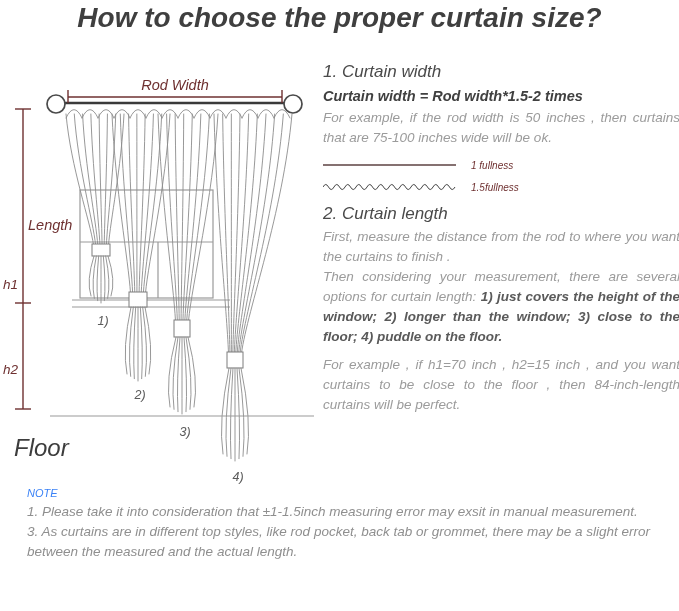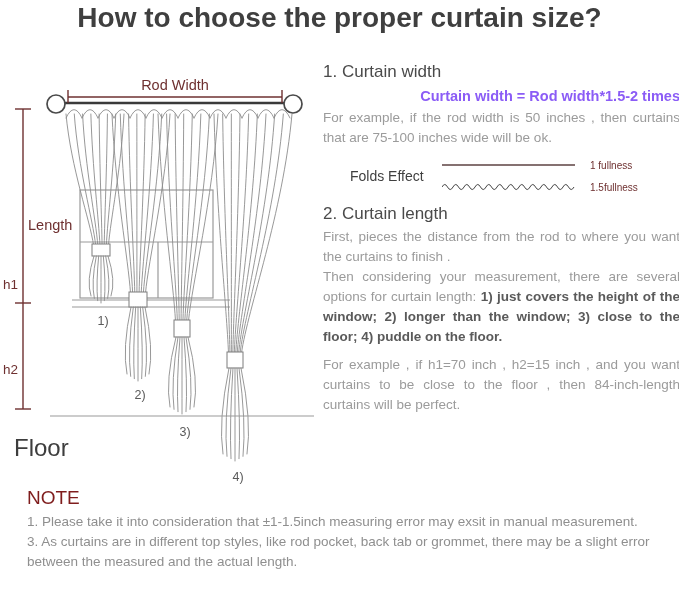--- a/index.html
+++ b/index.html
@@ -1,35 +1,35 @@
 <!DOCTYPE html>
 <html><head>
 <meta charset="utf-8">
 <style>
   html,body{margin:0;padding:0;background:#fff;}
   body{font-family:"Liberation Sans", sans-serif;}
-  .page{position:relative;width:679px;height:611px;background:#fff;overflow:hidden;}
+  .page{position:relative;width:679px;height:611px;background:#fff;overflow:hidden;font-style:italic;}
   .title{position:absolute;top:2px;left:0;width:679px;margin:0;text-align:center;
          font-size:28px;font-weight:700;color:#3f3f3f;letter-spacing:0px;}
   .diagram{position:absolute;left:0;top:60px;width:320px;height:430px;}
   .diagram text{font-family:"Liberation Sans", sans-serif;}
   .right-col{position:absolute;left:323px;top:62px;width:357px;}
   .sec-h{margin:0 0 3px 0;font-size:17px;font-weight:400;color:#4a4a4a;}
   .body-p{margin:0;font-size:13.5px;line-height:20px;color:#9b9b9b;text-align:justify;}
-  .formula{margin:1px 0;font-size:14.5px;line-height:22px;font-weight:700;color:#8b5cf6;text-align:right;}
+  .formula{margin:1px 0;font-size:14.5px;line-height:22px;font-weight:700;color:#404040;text-align:left;}
   .bold-run{font-weight:700;color:#5a5a5a;}
   .gap-top{margin-top:8px;}
   .folds{display:flex;align-items:center;margin:6px 0 4px 0;}
   .folds-label{width:119px;padding-left:27px;box-sizing:border-box;color:#3f3f3f;font-size:14px;}
   .folds-rows{flex:1;}
   .frow{display:flex;align-items:center;height:22px;}
   .flabel{color:#6e3030;font-size:10px;margin-left:14px;white-space:nowrap;}
   .sec2-h{margin:6px 0 3px 0;font-size:17px;font-weight:400;color:#4a4a4a;}
   .note{position:absolute;left:27px;top:487px;width:648px;}
-  .note-h{font-size:19px;color:#7f1d1d;margin:0 0 3px 0;}
+  .note-h{font-size:11px;color:#3b82f6;margin:0 0 3px 0;}
   .note-p{margin:0;font-size:13.5px;line-height:20px;color:#8f8f8f;}
 </style>
 </head>
 <body>
 
 <div class="page">
 
   <h1 class="title">How to choose the proper curtain size?</h1>
 
   <svg class="diagram" viewBox="0 60 320 430">
@@ -154,39 +154,38 @@
     <text x="185" y="436" text-anchor="middle" font-size="12.5" fill="#5a5a5a">3)</text>
     <text x="238" y="481" text-anchor="middle" font-size="12.5" fill="#5a5a5a">4)</text>
   </svg>
 
   <div class="right-col">
     <h2 class="sec-h">1. Curtain width</h2>
     <p class="formula">Curtain width = Rod width*1.5-2 times</p>
     <p class="body-p">For example, if the rod width is 50 inches , then curtains that are 75-100 inches wide will be ok.</p>
 
     <div class="folds">
-      <span class="folds-label">Folds Effect</span>
       <div class="folds-rows">
         <div class="frow">
           <svg width="134" height="14">
             <line x1="0" y1="7" x2="133" y2="7" stroke="#5d4242" stroke-width="1.4"></line>
           </svg>
           <span class="flabel">1 fullness</span>
         </div>
         <div class="frow">
           <svg width="134" height="14">
             <path id="wave-sine" fill="none" stroke="#454545" stroke-width="1" d="M0 7 Q2.75 2 5.5 7 Q8.25 12 11 7 Q13.75 2 16.5 7 Q19.25 12 22 7 Q24.75 2 27.5 7 Q30.25 12 33 7 Q35.75 2 38.5 7 Q41.25 12 44 7 Q46.75 2 49.5 7 Q52.25 12 55 7 Q57.75 2 60.5 7 Q63.25 12 66 7 Q68.75 2 71.5 7 Q74.25 12 77 7 Q79.75 2 82.5 7 Q85.25 12 88 7 Q90.75 2 93.5 7 Q96.25 12 99 7 Q101.75 2 104.5 7 Q107.25 12 110 7 Q112.75 2 115.5 7 Q118.25 12 121 7 Q123.75 2 126.5 7 Q129.25 12 132 7"></path>
           </svg>
           <span class="flabel">1.5fullness</span>
         </div>
       </div>
     </div>
 
     <h2 class="sec2-h">2. Curtain length</h2>
-    <p class="body-p">First, pieces the distance from the rod to where you want the curtains to finish .</p>
+    <p class="body-p">First, measure the distance from the rod to where you want the curtains to finish .</p>
     <p class="body-p"><span>Then considering your measurement, there are several options for curtain length: </span><span class="bold-run">1) just covers the height of the window; 2) longer than the window; 3) close to the floor; 4) puddle on the floor.</span></p>
     <p class="body-p gap-top">For example , if h1=70 inch , h2=15 inch , and you want curtains to be close to the floor , then 84-inch-length curtains will be perfect.</p>
   </div>
 
   <div class="note">
     <div class="note-h">NOTE</div>
     <p class="note-p">1. Please take it into consideration that ±1-1.5inch measuring error may exsit in manual measurement.</p>
     <p class="note-p">3. As curtains are in different top styles, like rod pocket, back tab or grommet, there may be a slight error between the measured and the actual length.</p>
   </div>
 

